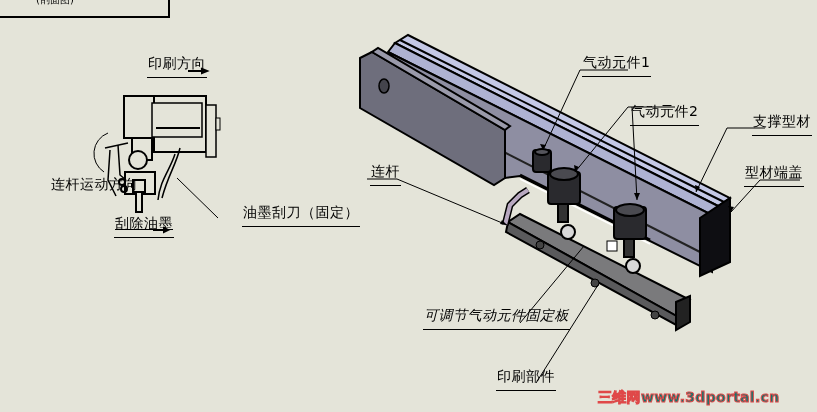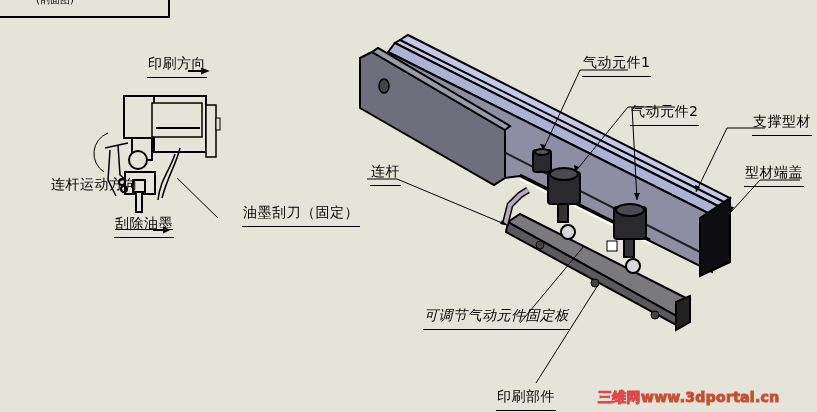--- a/index.html
+++ b/index.html
@@ -1,21 +1,21 @@
 <!DOCTYPE html>
 <html><head>
 <meta charset="utf-8">
 <style>
   html,body{margin:0;padding:0;}
   body{width:817px;height:412px;background:#e4e4d9;position:relative;overflow:hidden;font-family:"DejaVu Sans",sans-serif;}
   #canvas{position:absolute;left:0;top:0;width:817px;height:412px;}
   .lbl{position:absolute;font-size:14px;line-height:11px;color:#000;white-space:nowrap;letter-spacing:0.5px;border-bottom:1px solid #000;padding:0 1px 8px 1px;}
   .title-box{position:absolute;left:-2px;top:-4px;width:170px;height:20px;border:2px solid #000;border-top:none;border-left:none;}
   .title-box span{position:absolute;left:38px;top:-3px;font-size:10px;color:#000;}
-  .wm{position:absolute;left:598px;top:389px;font-family:"DejaVu Sans",sans-serif;font-weight:bold;font-size:14px;color:#a16207;-webkit-text-stroke:1px #e04848;letter-spacing:0.3px;}
+  .wm{position:absolute;left:598px;top:389px;font-family:"DejaVu Sans",sans-serif;font-weight:bold;font-size:14px;color:#0f766e;-webkit-text-stroke:1px #e04848;letter-spacing:0.3px;}
 </style>
 </head>
 <body>
 
 <div class="title-box">
   <span>(剖面图)</span>
 </div>
 
 <svg id="canvas" viewBox="0 0 817 412">
 
@@ -125,15 +125,15 @@
 <div class="lbl" style="left:50px;top:179px;border-bottom:none;">连杆运动方向</div>
 <div class="lbl" style="left:114px;top:218px;text-decoration:underline;">刮除油墨</div>
 <div class="lbl" style="left:218px;top:207px;margin-left:24px;">油墨刮刀（固定）</div>
 
 <div class="lbl" style="left:582px;top:57px;">气动元件1</div>
 <div class="lbl" style="left:630px;top:106px;">气动元件2</div>
 <div class="lbl" style="left:752px;top:116px;">支撑型材</div>
 <div class="lbl" style="left:744px;top:167px;">型材端盖</div>
 <div class="lbl" style="left:370px;top:166px;">连杆</div>
 <div class="lbl" style="left:423px;top:310px;font-style:italic;">可调节气动元件固定板</div>
-<div class="lbl" style="left:496px;top:371px;margin-top:20px;">印刷部件</div>
+<div class="lbl" style="left:496px;top:371px;">印刷部件</div>
 
 <div class="wm">三维网www.3dportal.cn</div>
 
 </body></html>

